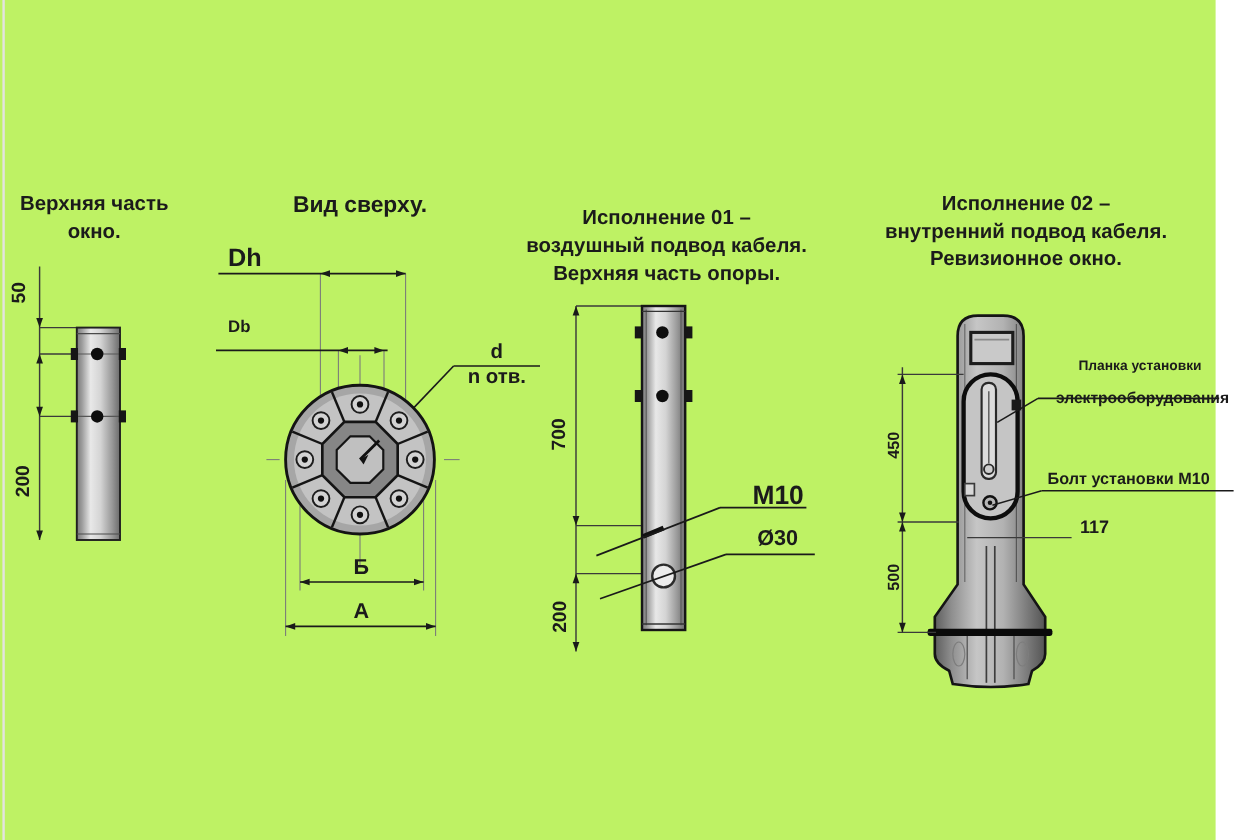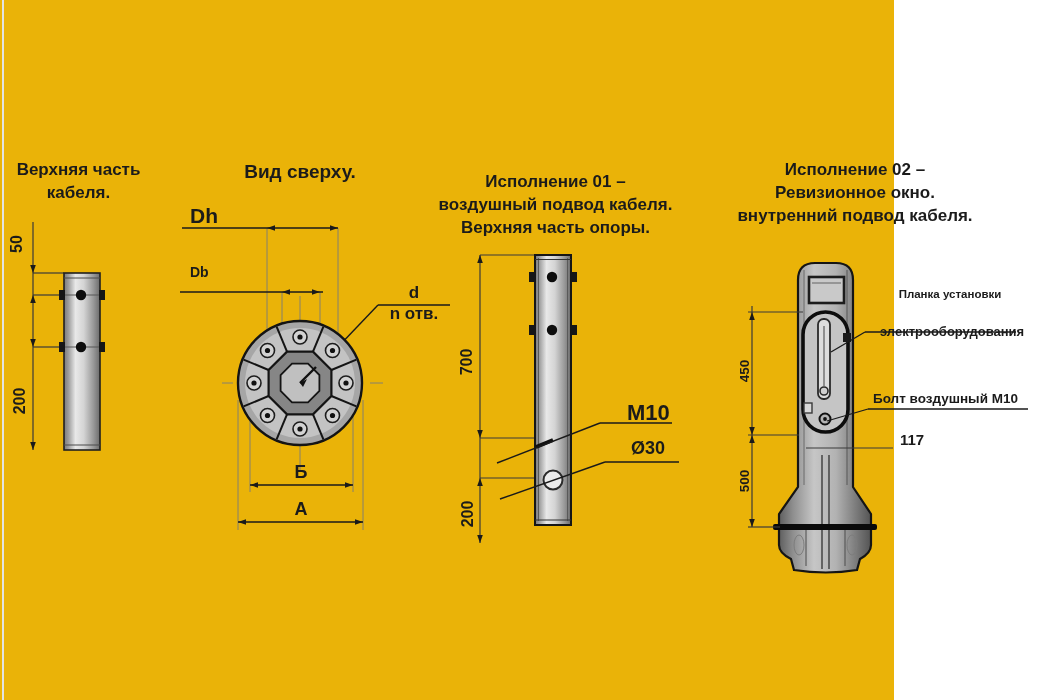--- a/index.html
+++ b/index.html
@@ -1,35 +1,35 @@
 <!DOCTYPE html>
 <html><head>
 <meta charset="utf-8">
 <style>
   html,body{margin:0;padding:0;}
   body{width:1045px;height:700px;overflow:hidden;background:#fff;}
-  #canvas{position:relative;width:894px;height:700px;background:#eab308;
+  #canvas{position:relative;width:1013px;height:700px;background:#bef264;
           font-family:"Liberation Sans","DejaVu Sans",sans-serif;color:#1b1b1b;}
   .edge-line{position:absolute;left:2px;top:0;width:2px;height:700px;background:#e3e3e0;}
   .title{position:absolute;font-weight:bold;text-align:center;line-height:23px;font-size:17px;color:#1b1b1b;}
   .lbl{position:absolute;font-weight:bold;color:#1b1b1b;white-space:nowrap;}
   .vlabel{position:absolute;font-weight:bold;color:#1b1b1b;text-align:center;
           transform:rotate(-90deg);transform-origin:center center;white-space:nowrap;}
   .c{text-align:center;}
   svg{position:absolute;overflow:visible;}
 </style>
 </head>
 <body>
 
 <div id="canvas">
   <div class="edge-line"></div>
 
   <div class="title" style="left:6px;top:158px;width:145px;">
     <div>Верхняя часть</div>
-    <div>кабеля.</div>
+    <div>окно.</div>
   </div>
 
   <svg width="150" height="260" viewBox="0 205 150 260" style="left:0;top:205px;">
     <defs>
       <linearGradient id="poleGrad" x1="0" y1="0" x2="1" y2="0">
         <stop offset="0" stop-color="#7a7a7a"></stop>
           <stop offset="0.12" stop-color="#9c9c9c"></stop>
         <stop offset="0.32" stop-color="#e8e8e8"></stop>
           <stop offset="0.55" stop-color="#d4d4d4"></stop>
         <stop offset="0.82" stop-color="#989898"></stop>
@@ -196,22 +196,22 @@
       <line x1="605" y1="462" x2="500" y2="499"></line>
     </g>
   </svg>
   <div class="vlabel" style="left:440px;top:353px;width:54px;height:18px;font-size:16px;">700</div>
   <div class="vlabel" style="left:441px;top:505px;width:54px;height:18px;font-size:16px;">200</div>
   <div class="lbl" style="left:627px;top:400px;font-size:22px;">М10</div>
   <div class="lbl" style="left:631px;top:438px;font-size:18px;">Ø30</div>
 
   <div class="title" style="left:725px;top:158px;width:260px;">
     <div>Исполнение 02 –</div>
+    <div>внутренний подвод кабеля.</div>
     <div>Ревизионное окно.</div>
-    <div>внутренний подвод кабеля.</div>
   </div>
 
   <svg width="330" height="340" viewBox="718 245 330 340" style="left:718px;top:245px;">
     <defs>
       <linearGradient id="poleGrad2" x1="0" y1="0" x2="1" y2="0">
         <stop offset="0" stop-color="#5e5e5e"></stop>
           <stop offset="0.15" stop-color="#8e8e8e"></stop>
         <stop offset="0.38" stop-color="#c6c6c6"></stop>
           <stop offset="0.62" stop-color="#b2b2b2"></stop>
         <stop offset="0.85" stop-color="#787878"></stop>
@@ -264,16 +264,16 @@
     <g stroke="#1a1a1a" stroke-width="1.3" fill="none">
       <line x1="865" y1="332" x2="1016" y2="332"></line>
       <line x1="865" y1="332" x2="831" y2="352"></line>
       <line x1="868" y1="409" x2="1028" y2="409"></line>
       <line x1="868" y1="409" x2="827" y2="421"></line>
     </g>
   </svg>
   <div class="vlabel" style="left:723px;top:363px;width:44px;height:16px;font-size:13.5px;">450</div>
   <div class="vlabel" style="left:723px;top:473px;width:44px;height:16px;font-size:13.5px;">500</div>
   <div class="lbl" style="left:900px;top:431px;font-size:15px;">117</div>
-  <div class="lbl c" style="left:880px;top:288px;width:140px;font-size:11.5px;">Планка установки</div>
+  <div class="lbl c" style="left:880px;top:299px;width:140px;font-size:11.5px;">Планка установки</div>
   <div class="lbl c" style="left:880px;top:324px;width:140px;font-size:13px;">электрооборудования</div>
-  <div class="lbl" style="left:873px;top:391px;font-size:13.5px;">Болт воздушный М10</div>
+  <div class="lbl" style="left:873px;top:391px;font-size:13.5px;">Болт установки М10</div>
 </div>
 
 </body></html>

